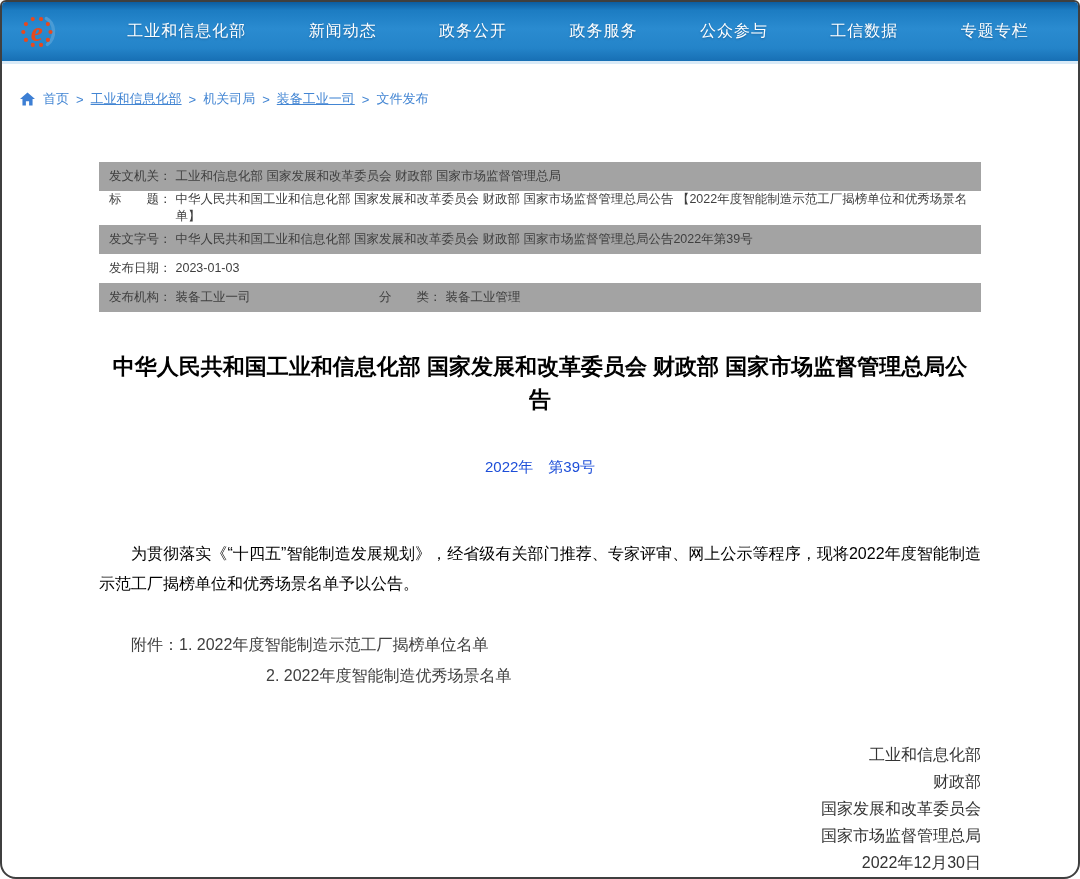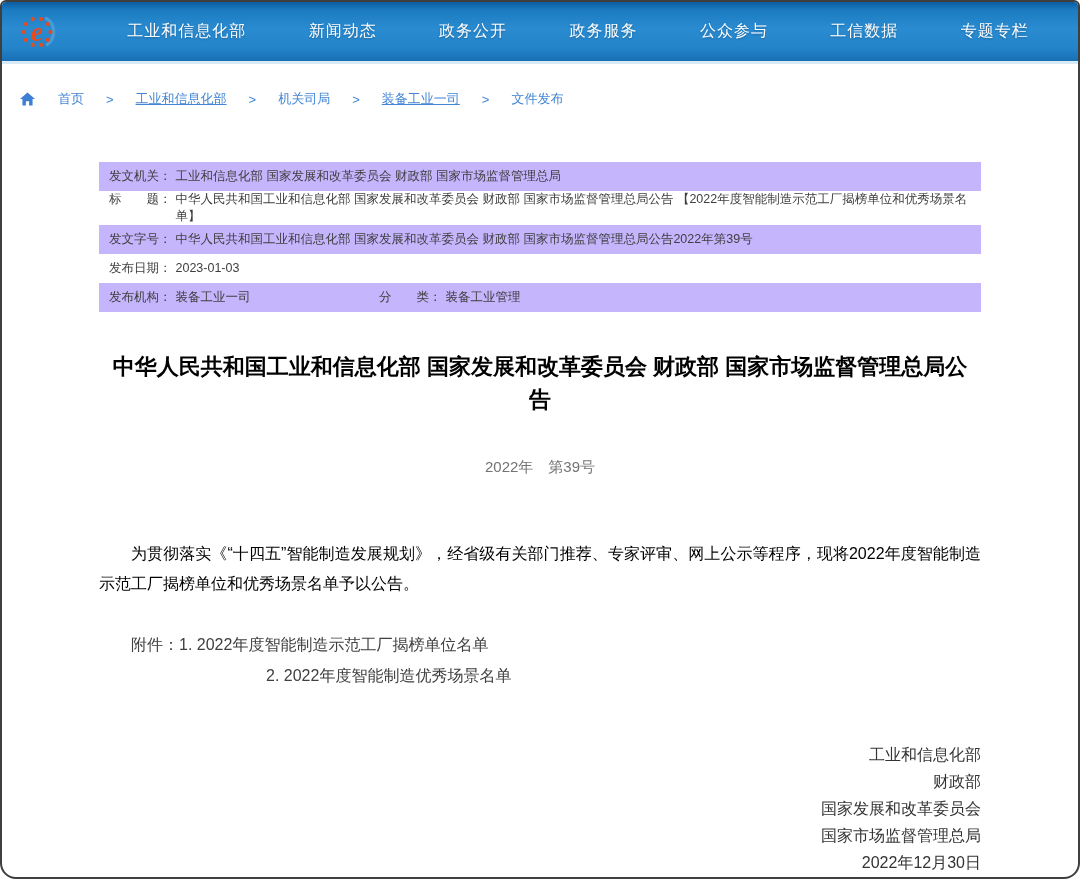--- a/index.html
+++ b/index.html
@@ -25,46 +25,46 @@
     list-style:none; margin:0; padding:0 4px 0 36px;
   }
   .nav-item {
     color:#ffffff; font-size:16px; letter-spacing:1px; cursor:pointer;
     text-shadow:0 1px 2px rgba(0,40,80,.35); white-space:nowrap;
   }
 
   
   .breadcrumb {
     margin:26px 0 0 18px; font-size:13px; color:#4285d3;
-    display:flex; align-items:center; gap:22px; white-space:nowrap;
+    display:flex; align-items:center; gap:7px; white-space:nowrap;
   }
   .crumb { color:#4285d3; cursor:pointer; }
   .crumb.u { text-decoration:underline; }
   .crumb-sep { color:#4285d3; }
   .home-icon { display:inline-flex; margin-right:1px; }
 
   
   .content { width:882px; margin:0 auto; }
 
   .meta-table { margin-top:54px; font-size:12.5px; color:#3f3f3f; }
   .meta-row {
     min-height:29px; display:flex; align-items:center;
     padding:0 10px; box-sizing:border-box; line-height:17px;
   }
-  .meta-row.gray { background:#c4b5fd; }
+  .meta-row.gray { background:#a3a3a3; }
   .meta-cell { display:flex; }
   .meta-cell.wide { width:270px; flex:0 0 auto; }
   .meta-label { white-space:pre; flex:0 0 auto; }
   .meta-value { margin-left:4px; }
 
   .doc-title {
     margin:38px auto 0; text-align:center; width:860px;
     font-size:22px; font-weight:bold; color:#000; line-height:1.5;
   }
-  .issue-no { text-align:center; margin-top:42px; font-size:15px; color:#737373; white-space:pre; }
+  .issue-no { text-align:center; margin-top:42px; font-size:15px; color:#1d4ed8; white-space:pre; }
 
   .doc-paragraph {
     margin:62px 0 0 0; font-size:16px; color:#000000;
     line-height:30px; text-indent:32px; text-align:justify;
   }
 
   .attachments { margin-top:30px; font-size:16px; color:#404040; line-height:31px; }
   .attach-line1 { padding-left:32px; white-space:pre; }
   .attach-line2 { padding-left:167px; white-space:pre; }
 

